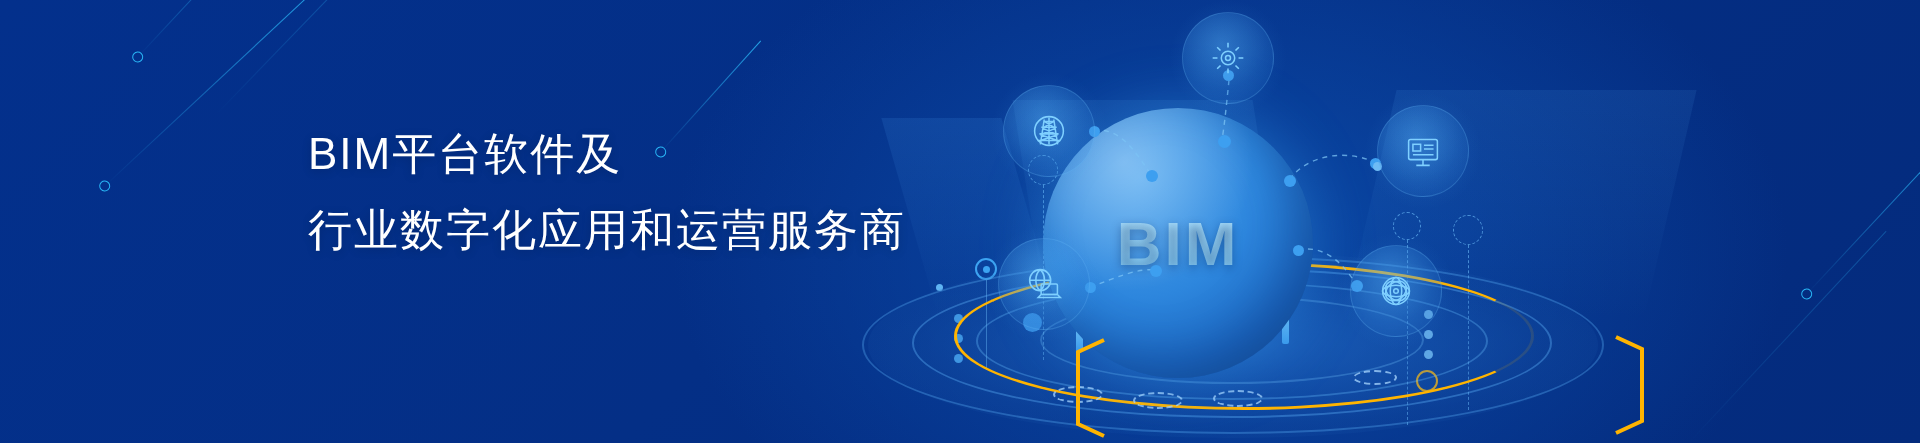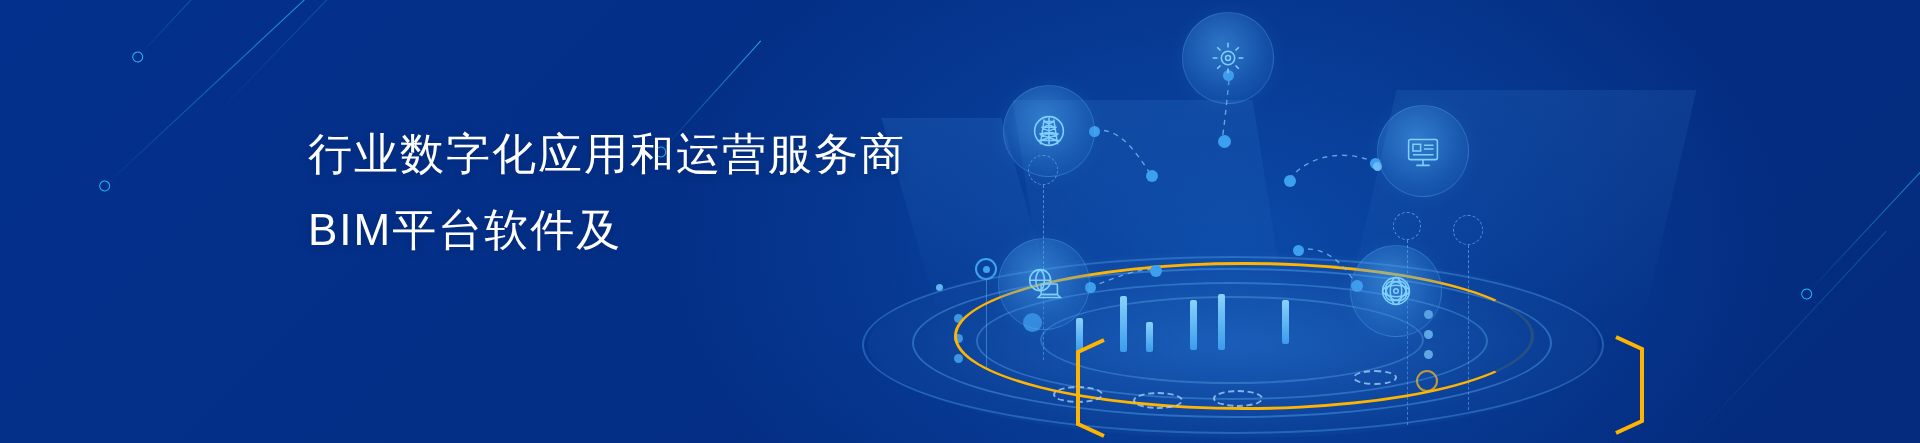--- a/index.html
+++ b/index.html
@@ -133,22 +133,22 @@
 
   <div class="comet" style="left:1806px; top:294px; width:210px; transform:rotate(-47deg);">
     <span class="ln"></span>
     <span class="dot"></span>
   </div>
   <div class="comet faint" style="left:1688px; top:443px; width:290px; transform:rotate(-47deg);">
     <span class="ln"></span>
   </div>
 
   <div id="headline">
+    <span class="l">BIM平台软件及</span>
     <span class="l">行业数字化应用和运营服务商</span>
-    <span class="l">BIM平台软件及</span>
   </div>
 
   <div id="art">
 
     <div class="beam b1"></div>
     <div class="beam b2"></div>
     <div class="beam b3"></div>
 
     <div class="stemring" style="left:178px; top:155px; width:30px; height:30px;"></div>
     <div class="stem" style="left:193px; top:185px; height:175px;"></div>
@@ -193,20 +193,24 @@
     <div class="ell dash" style="left:363px; top:390px; width:50px; height:17px;"></div>
     <div class="ell dash" style="left:503px; top:370px; width:44px; height:15px;"></div>
 
     <div class="bar" style="left:226px; top:318px; height:34px;"></div>
     <div class="bar" style="left:270px; top:296px; height:56px;"></div>
     <div class="bar" style="left:296px; top:322px; height:30px;"></div>
     <div class="bar" style="left:340px; top:300px; height:50px;"></div>
     <div class="bar" style="left:368px; top:294px; height:56px;"></div>
     <div class="bar" style="left:432px; top:300px; height:44px;"></div>
 
+    <div id="sphere">
+      <span class="gloss"></span>
+      <span id="sphere-label">BIM</span>
+    </div>
 
     <svg style="position:absolute; left:0; top:0; width:1070px; height:443px; overflow:visible;">
       <g fill="none" stroke="#7cc4f5" stroke-width="1.4" stroke-dasharray="5 5" opacity="0.75">
         <path d="M379 80 C 376 110, 374 128, 372 140"></path>
         <path d="M244 131 C 268 126, 285 150, 301 175"></path>
         <path d="M526 163 C 500 150, 460 152, 439 180"></path>
         <path d="M240 287 C 266 278, 286 268, 305 270"></path>
         <path d="M448 250 C 470 245, 490 258, 506 284"></path>
       </g>
     </svg>

